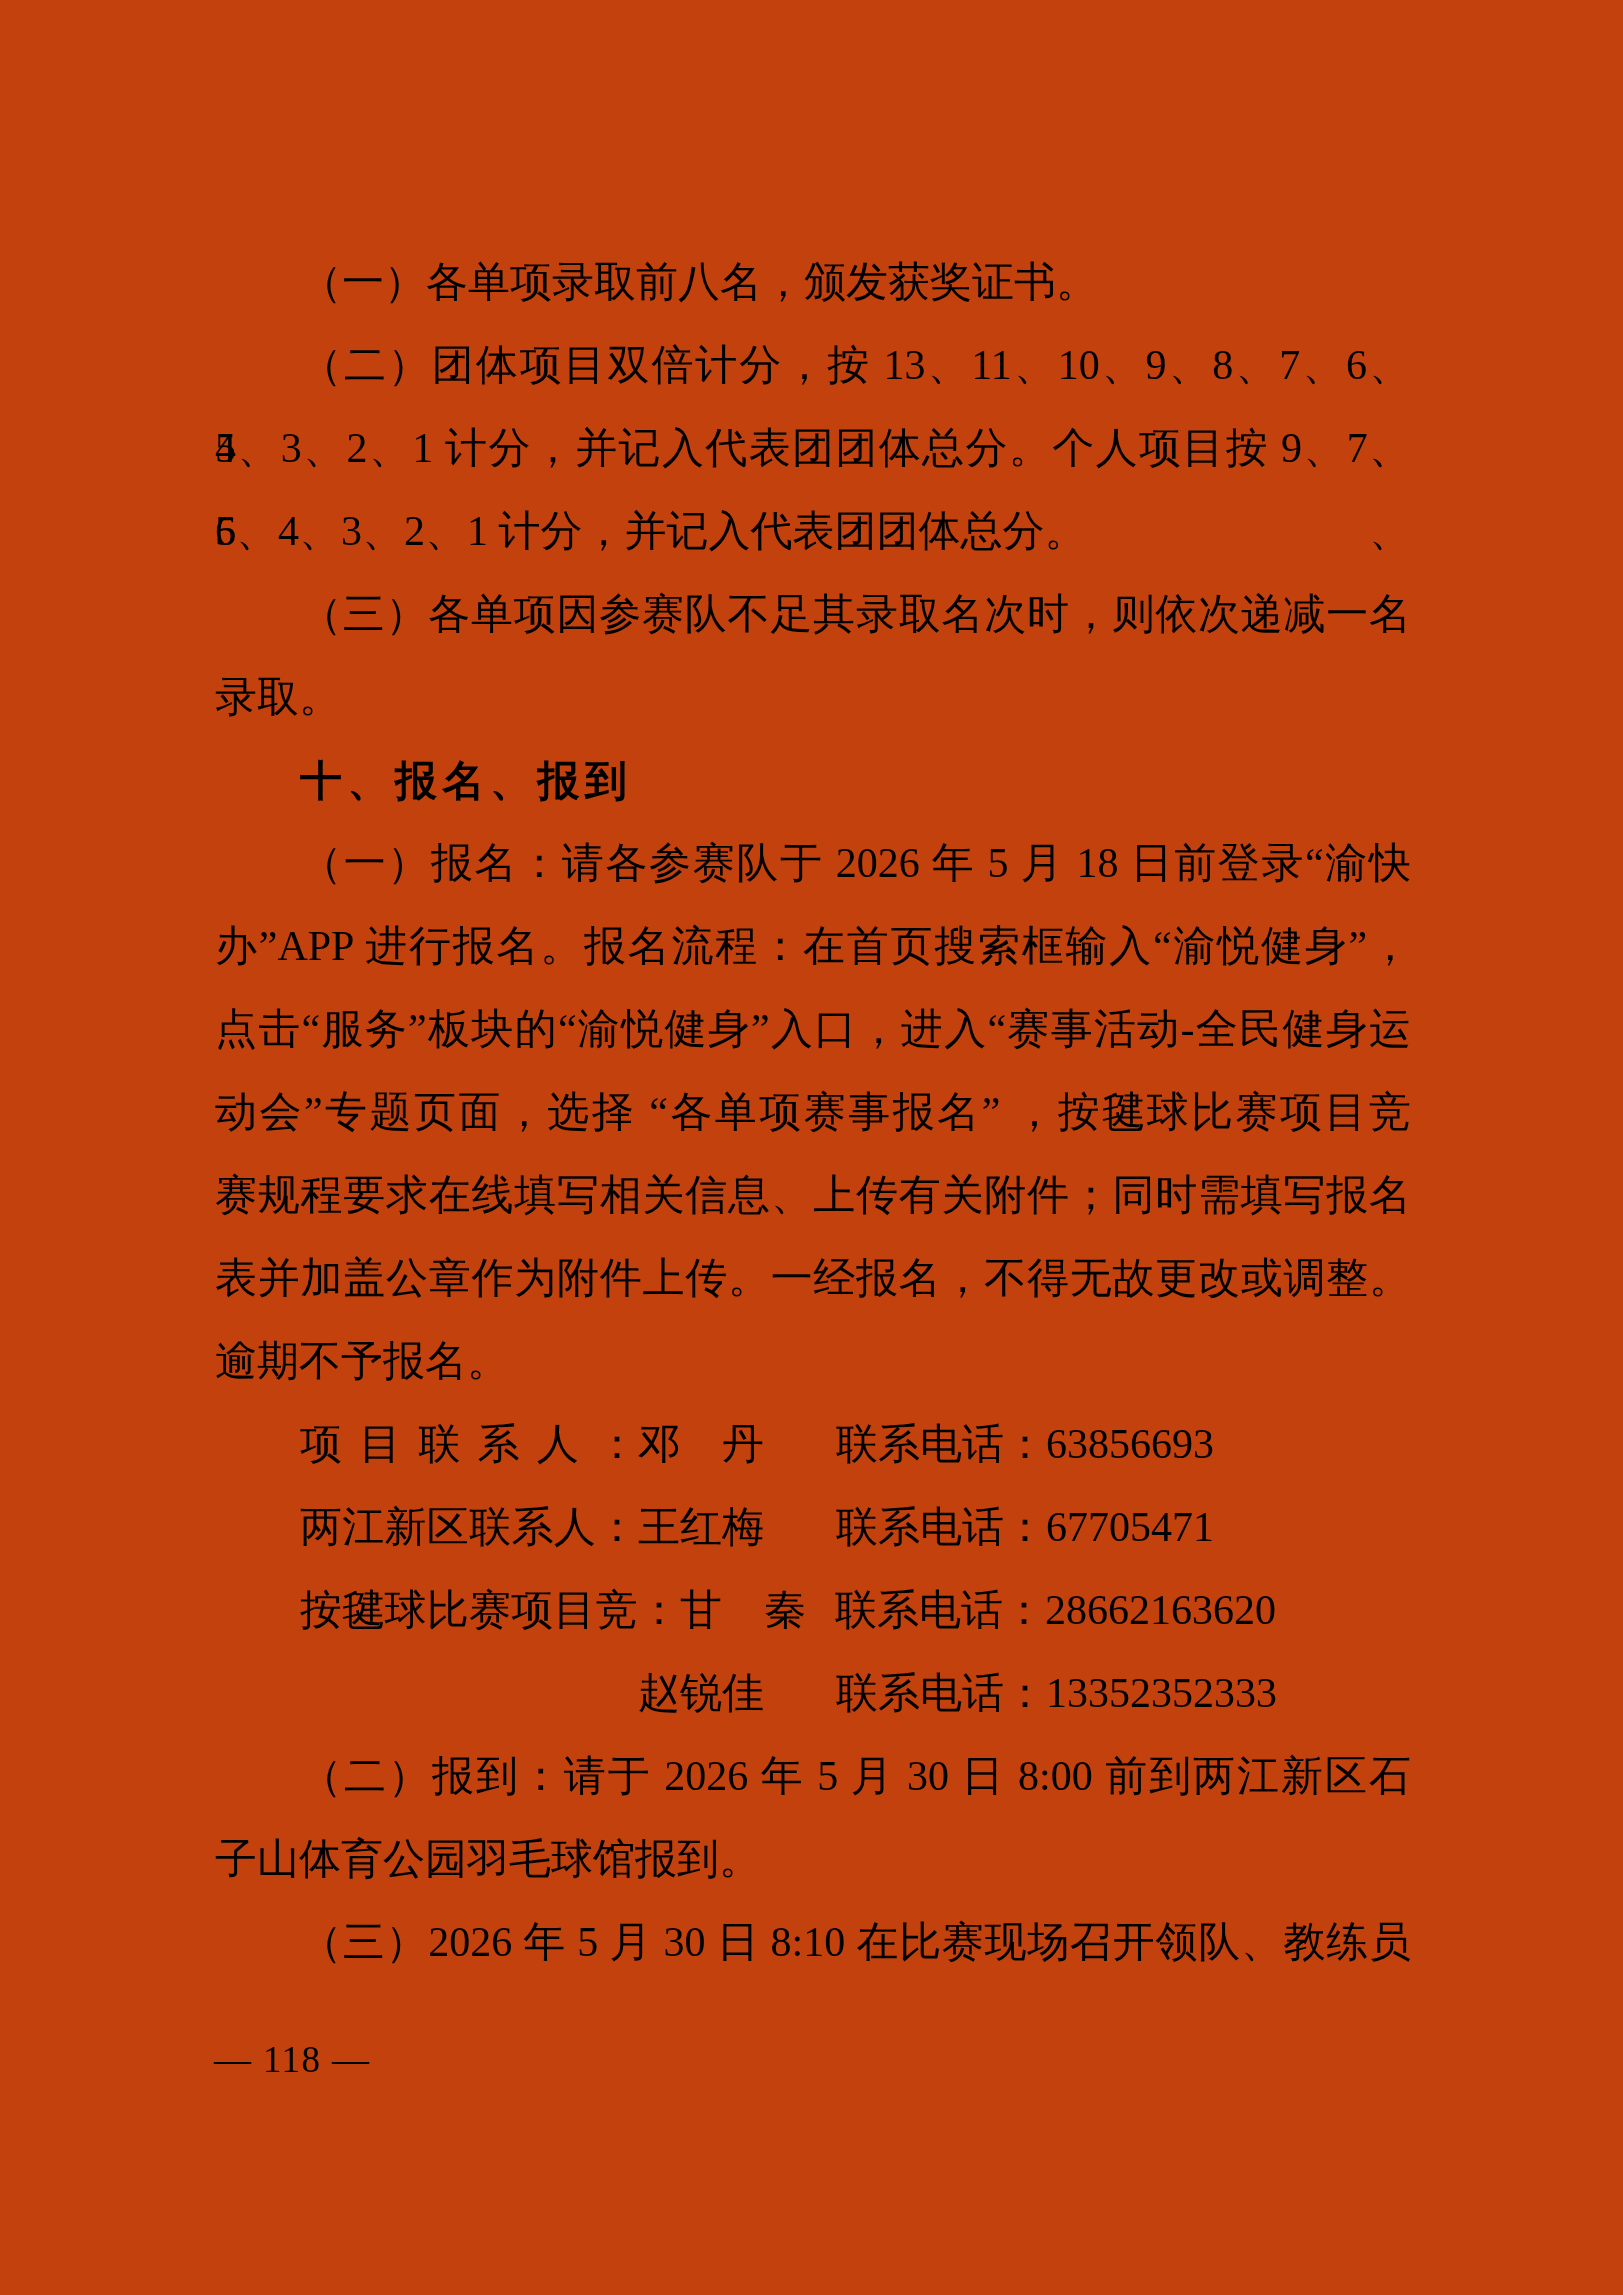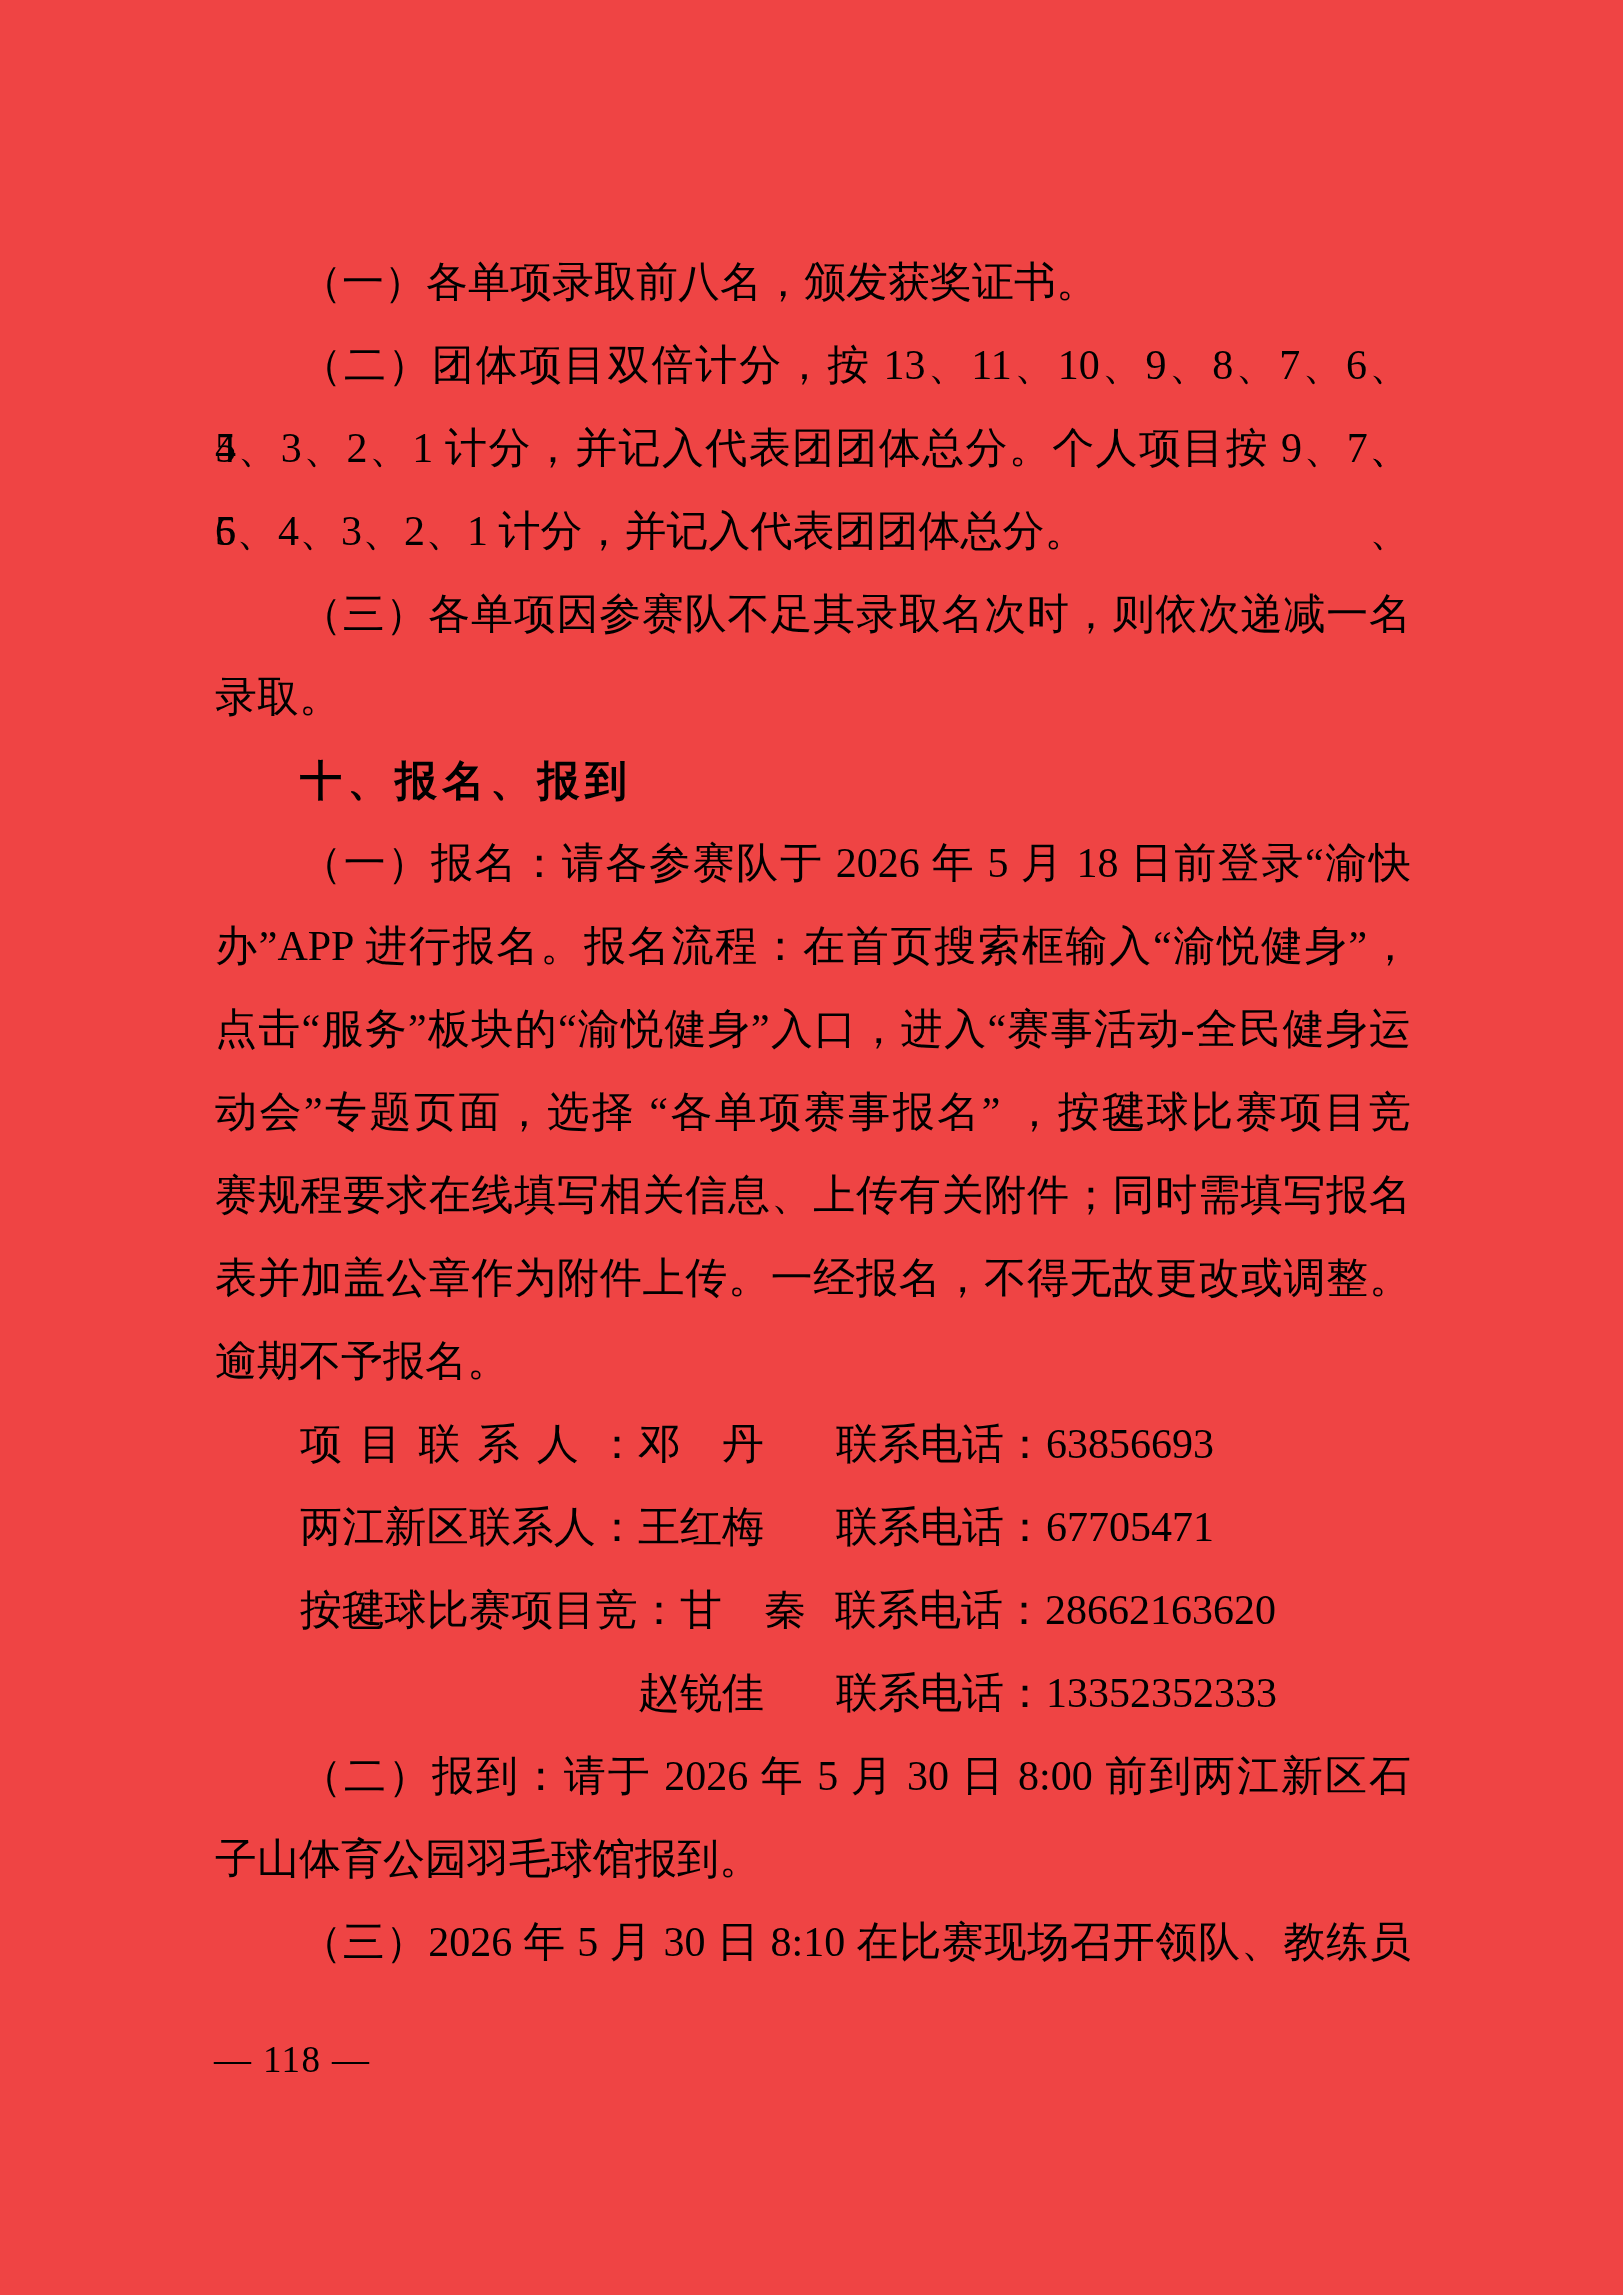--- a/index.html
+++ b/index.html
@@ -1,19 +1,19 @@
 <!DOCTYPE html>
 <html style="font-size:11px"><head>
 <meta charset="utf-8">
 <style>
   html,body{margin:0;padding:0;background:#ffffff;}
   .page{
     position:relative;
     width:1623px;height:2295px;
-    background:#ef4444;
+    background:#c2410c;
     overflow:hidden;
     font-family:"Liberation Serif","DejaVu Serif",serif;
     color:#000000;
   }
   .doc{
     position:absolute;
     left:215px;top:241px;
     width:1196px;
   }
   .line{

